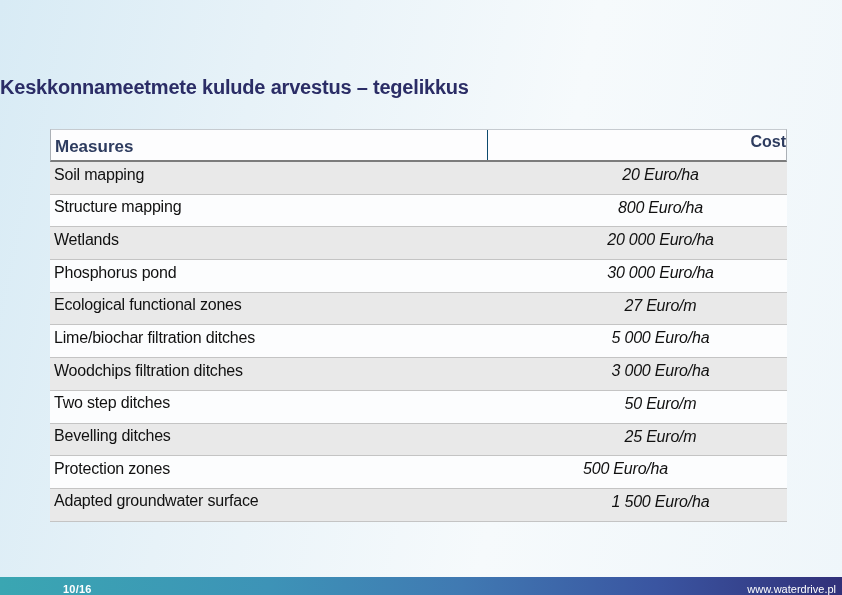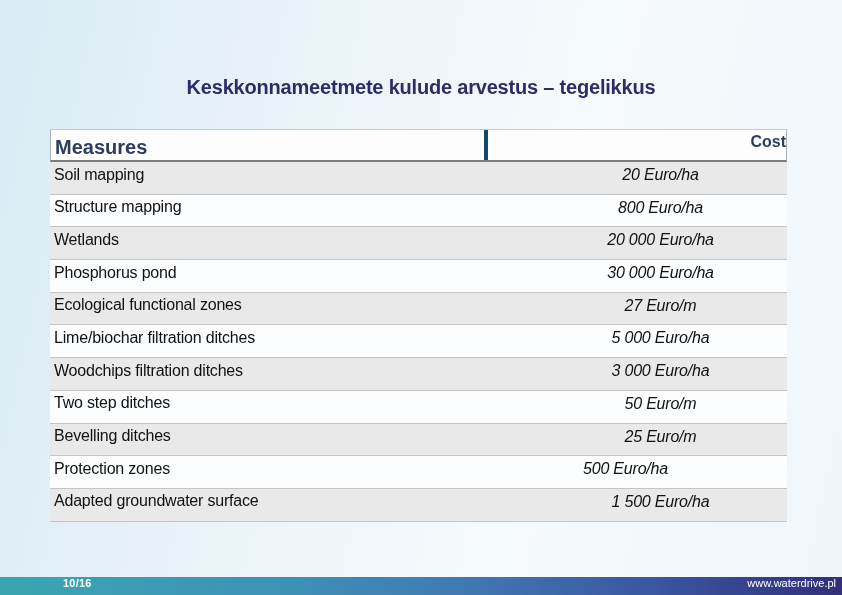--- a/index.html
+++ b/index.html
@@ -9,21 +9,20 @@
   }
   .slide {
     position: relative;
     width: 842px; height: 595px;
     overflow: hidden;
     background: linear-gradient(102deg, #d8ebf5 0%, #e7f2f8 28%, #f6fafc 62%, #eff6fa 100%);
   }
   .slide-title {
     position: absolute;
     top: 75px; left: 0; right: 0;
-    text-align: center;
     font-size: 20px;
     font-weight: 700;
     letter-spacing: -0.2px;
     color: #2b2d66;
     line-height: 24px;
   }
   .cost-table {
     position: absolute;
     left: 50px; top: 129px;
     width: 737px;
@@ -34,23 +33,23 @@
     box-sizing: border-box;
     background: #fdfdfe;
     border-top: 1px solid #c6cbd0;
     border-bottom: 2px solid #7c7c7c;
     border-left: 1px solid #abb0b6;
     border-right: 1px solid #abb0b6;
   }
   .th-measures {
     box-sizing: border-box;
     width: 437px;
-    border-right: 4px solid #0c4a6e;
+    border-right: 1px solid #0c4a6e;
     padding: 8px 0 0 4px;
-    font-size: 20px;
+    font-size: 17px;
     font-weight: 700;
     color: #2e3c5f;
     line-height: 18px;
   }
   .th-cost {
     flex: 1;
     padding-top: 3px;
     text-align: right;
     font-size: 16px;
     font-weight: 700;
@@ -88,21 +87,21 @@
     white-space: nowrap;
     font-style: italic;
   }
   .tbody .trow:nth-child(10) .td-cost { transform: translateX(-35px); }
   .footer-bar {
     position: absolute;
     left: 0; top: 577px;
     width: 842px; height: 18px;
     background: linear-gradient(90deg, #3aa6b2 0%, #3d93b7 32%, #4079b2 55%, #3a55a1 78%, #313079 100%);
     display: flex;
-    align-items: flex-start;
+    align-items: flex-end;
     justify-content: space-between;
     color: #ffffff;
   }
   .page-number {
     margin-left: 63px;
     font-size: 11px;
     font-weight: 700;
     letter-spacing: 0.2px;
   }
   .website-url {

